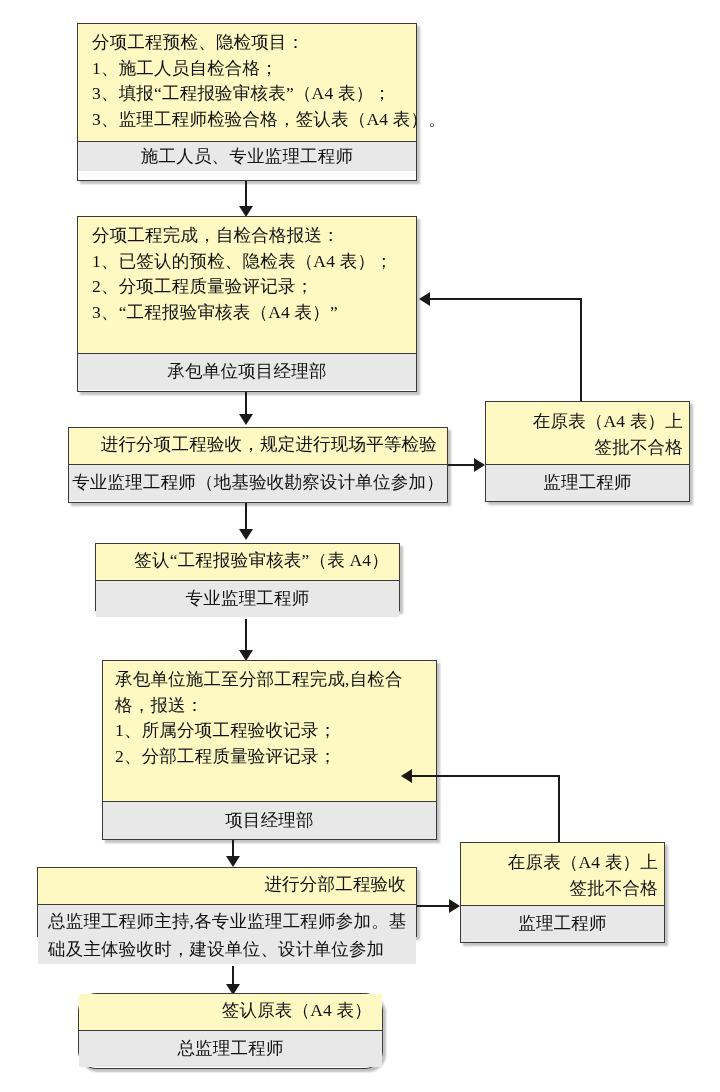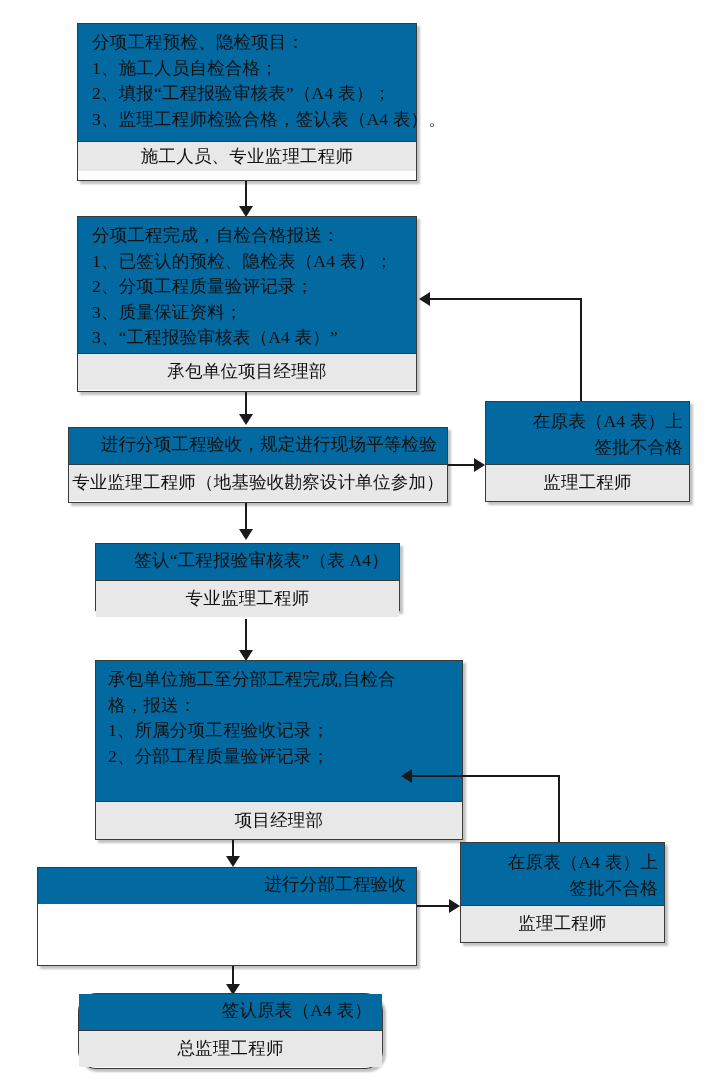--- a/index.html
+++ b/index.html
@@ -18,21 +18,21 @@
   
   .box {
     position: absolute;
     box-sizing: border-box;
     border: 1.6px solid #3a3a3a;
     background: #ffffff;
     box-shadow: 2.5px 2.5px 2px rgba(120,120,120,0.45);
   }
   .box .body {
     box-sizing: border-box;
-    background: #0369a1;
+    background: #fef9c3;
     padding: 6px 12px 8px 14px;
   }
   .box .role {
     box-sizing: border-box;
     background: #e8e8e8;
     border-top: 1.6px solid #3a3a3a;
     text-align: center;
     display: flex;
     align-items: center;
     justify-content: center;
@@ -84,37 +84,36 @@
 </style>
 </head>
 <body>
 
 <div id="canvas">
 
   <div class="box" style="left:77px; top:23px; width:340px; height:158px;">
     <div class="body" style="height:117px;">
       <p class="line">分项工程预检、隐检项目：</p>
       <p class="line">1、施工人员自检合格；</p>
-      <p class="line">2、填报“工程报验审核表”（A4 表）；</p>
+      <p class="line">3、填报“工程报验审核表”（A4 表）；</p>
       <p class="line">3、监理工程师检验合格，签认表（A4 表）。</p>
     </div>
     <div class="role" style="height:30px;">
       <p class="line">施工人员、专业监理工程师</p>
     </div>
   </div>
 
   <div class="vline" style="left:245px; top:181px; height:33px;"></div>
   <div class="arrow-down" style="left:239px; top:206px;"></div>
 
   <div class="box" style="left:77px; top:216px; width:340px; height:176px;">
     <div class="body" style="height:136px;">
       <p class="line">分项工程完成，自检合格报送：</p>
       <p class="line">1、已签认的预检、隐检表（A4 表）；</p>
       <p class="line">2、分项工程质量验评记录；</p>
-      <p class="line">3、质量保证资料；</p>
       <p class="line">3、“工程报验审核表（A4 表）”</p>
     </div>
     <div class="role" style="height:37px;">
       <p class="line">承包单位项目经理部</p>
     </div>
   </div>
 
   <div class="vline" style="left:580px; top:298px; height:103px;"></div>
   <div class="hline" style="left:430px; top:298px; width:152px;"></div>
   <div class="arrow-left" style="left:419px; top:292px;"></div>
@@ -152,42 +151,45 @@
       <p class="line">签认“工程报验审核表”（表 A4）</p>
     </div>
     <div class="role" style="height:37px;">
       <p class="line">专业监理工程师</p>
     </div>
   </div>
 
   <div class="vline" style="left:245px; top:619px; height:36px;"></div>
   <div class="arrow-down" style="left:239px; top:650px;"></div>
 
-  <div class="box" style="left:95px; top:660px; width:368px; height:180px;">
+  <div class="box" style="left:102px; top:660px; width:335px; height:180px;">
     <div class="body" style="height:140px; padding:6px 8px 8px 12px;">
       <p class="line">承包单位施工至分部工程完成,自检合</p>
       <p class="line">格，报送：</p>
       <p class="line">1、所属分项工程验收记录；</p>
       <p class="line">2、分部工程质量验评记录；</p>
     </div>
     <div class="role" style="height:38px;text-align:right;">
       <p class="line">项目经理部</p>
     </div>
   </div>
 
   <div class="vline" style="left:558px; top:775px; height:67px;"></div>
   <div class="hline" style="left:412px; top:775px; width:148px;"></div>
   <div class="arrow-left" style="left:401px; top:769px;"></div>
 
   <div class="vline" style="left:232px; top:840px; height:21px;"></div>
   <div class="arrow-down" style="left:226px; top:856px;"></div>
 
-  <div class="box" style="left:37px; top:867px; width:380px; height:99px;">
+  <div class="box" style="left:37px; top:867px; width:380px; height:70px;">
     <div class="body center" style="height:36px; padding:4px 10px;">
       <p class="line">进行分部工程验收</p>
+    </div>
+    <div class="role" style="height:60px; justify-content:flex-start; padding:0 8px 0 10px;">
+      <p class="line wrap" style="text-align:left; line-height:28px;">总监理工程师主持,各专业监理工程师参加。基础及主体验收时，建设单位、设计单位参加</p>
     </div>
   </div>
 
   <div class="hline" style="left:417px; top:905px; width:38px;"></div>
   <div class="arrow-right" style="left:449px; top:899px;"></div>
 
   <div class="box" style="left:460px; top:842px; width:205px; height:101px;">
     <div class="body center" style="height:62px; padding:7px 6px;">
       <p class="line">在原表（A4 表）上</p>
       <p class="line">签批不合格</p>

